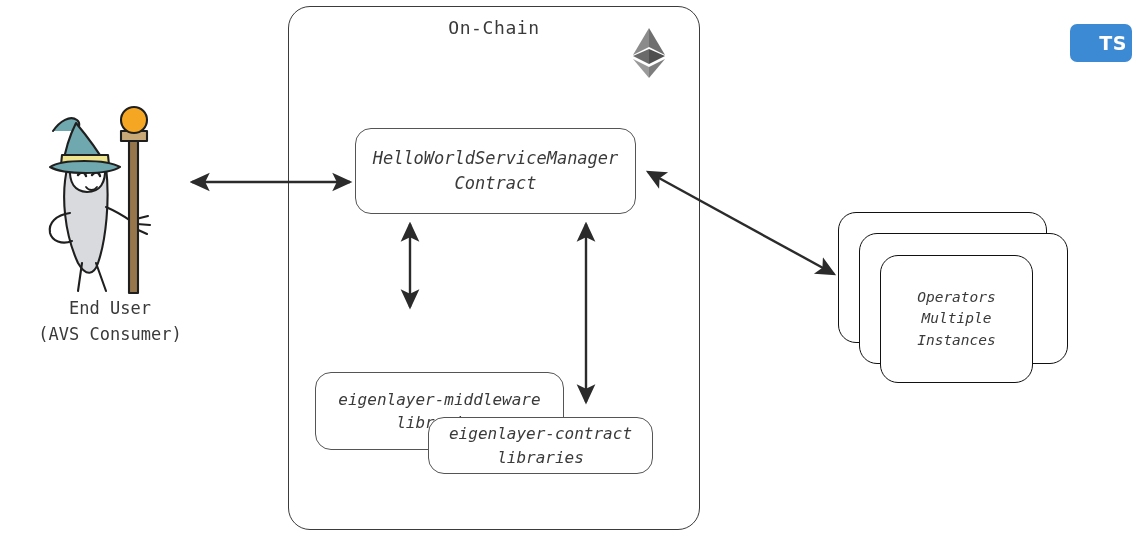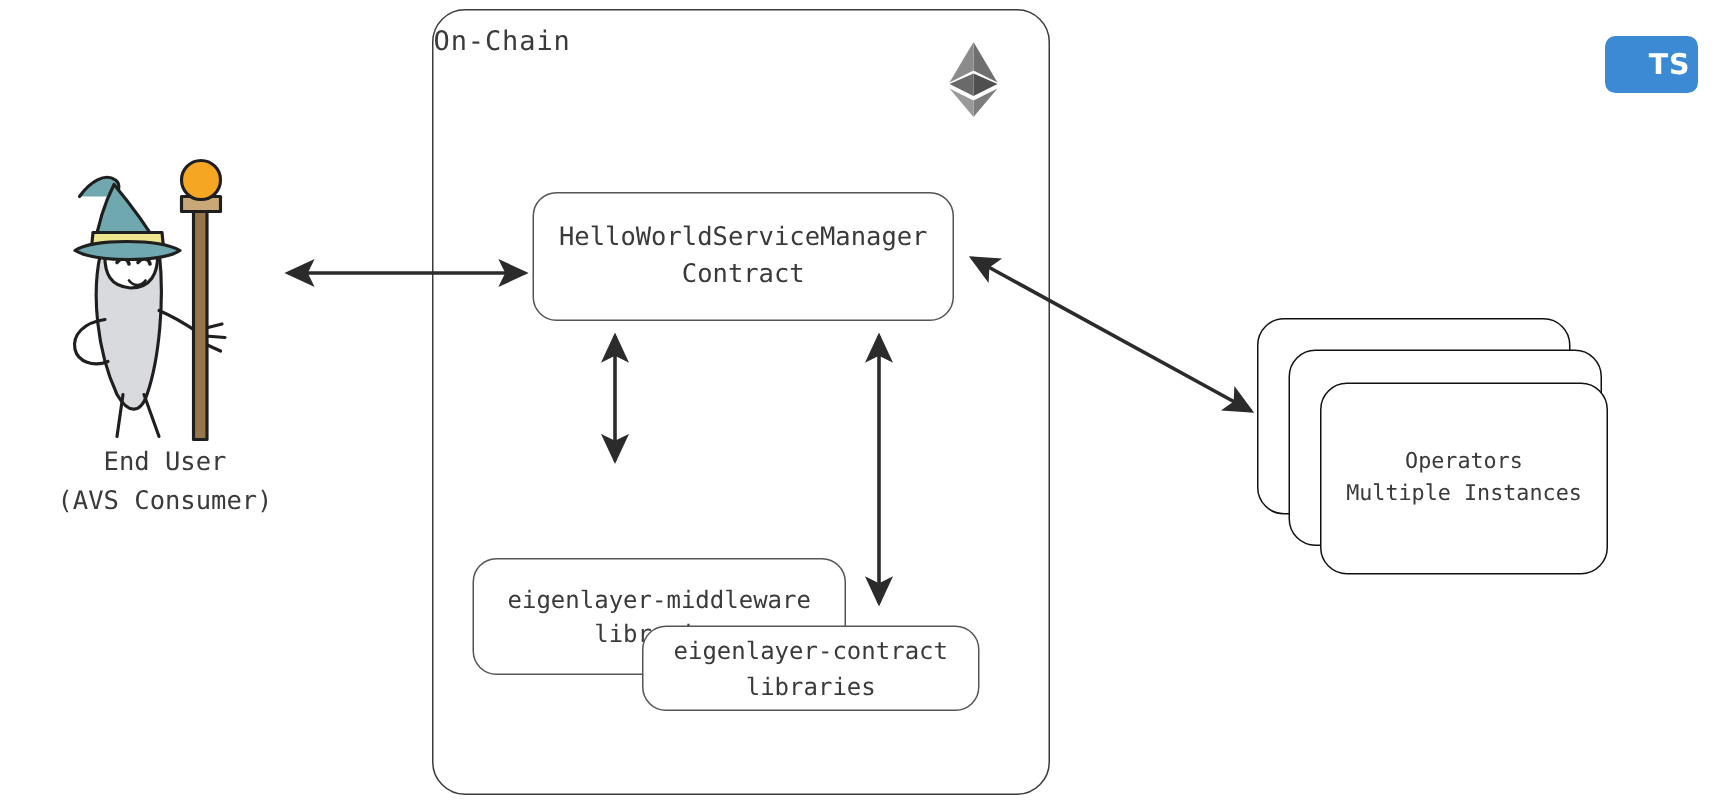--- a/index.html
+++ b/index.html
@@ -9,31 +9,31 @@
     color:#3a3a3a;
   }
   .stage{position:absolute;inset:0;}
 
   
   .zone{
     position:absolute;border:1.6px solid #3b3b3b;border-radius:22px;
     background:transparent;box-sizing:border-box;
   }
   .zone-title{
-    position:absolute;width:100%;text-align:left;top:10px;left:0;
+    position:absolute;width:100%;text-align:center;top:10px;left:0;
     font-size:18px;letter-spacing:.6px;color:#3a3a3a;
   }
 
   
   .node{
     position:absolute;border:1.5px solid #555;border-radius:16px;
     background:#fff;box-sizing:border-box;
     display:flex;align-items:center;justify-content:center;
     text-align:center;line-height:1.45;color:#3a3a3a;
-    font-size:17px;white-space:pre-line;
+    font-size:17px;white-space:pre-line;font-style:italic;
   }
   .node.small{font-size:16px;}
   .node.op{border:1.8px solid #111;border-radius:18px;font-size:14.5px;}
 
   
   svg.overlay{position:absolute;left:0;top:0;width:1142px;height:540px;
     pointer-events:none;overflow:visible;}
 
   
   .ts-logo{
@@ -79,21 +79,21 @@
 Contract</div>
 
   <div class="node small" style="left:315px;top:327px;width:249px;height:78px;margin-top:45px;">eigenlayer-middleware
 libraries</div>
 
   <div class="node small" style="left:428px;top:417px;width:225px;height:57px;">eigenlayer-contract
 libraries</div>
 
   <div class="node op" style="left:838px;top:212px;width:209px;height:131px;"></div>
   <div class="node op" style="left:859px;top:233px;width:209px;height:131px;"></div>
-  <div class="node op" style="left:880px;top:255px;width:192px;height:128px;">Operators
+  <div class="node op" style="left:880px;top:255px;width:153px;height:128px;">Operators
 Multiple Instances</div>
 
   <div class="wizard">
     <svg viewBox="0 0 170 200" width="170" height="200" aria-hidden="true">
       <g stroke="#1f1f1f" stroke-width="2.1" fill="none" stroke-linecap="round" stroke-linejoin="round">
 
         <path d="M48 70 C40 100 45 140 58 168 C66 182 74 180 78 168
                  C86 145 90 105 86 72 Z" fill="#d8dade"></path>
 
         <path d="M50 72 C49 88 54 96 67 97 C80 97 86 88 85 72 Z" fill="#ffffff"></path>

